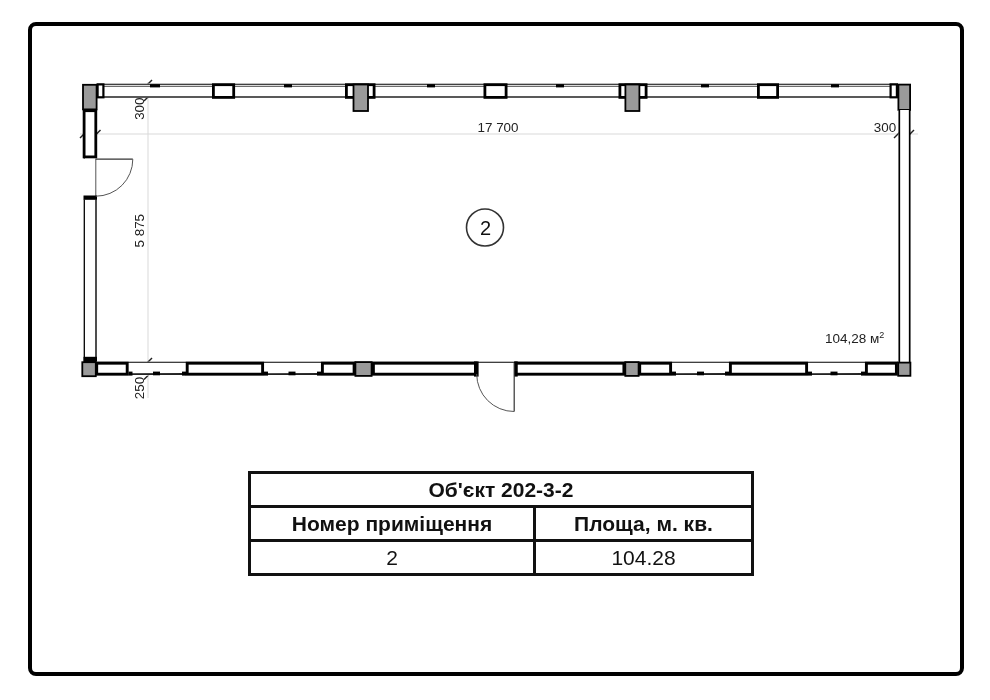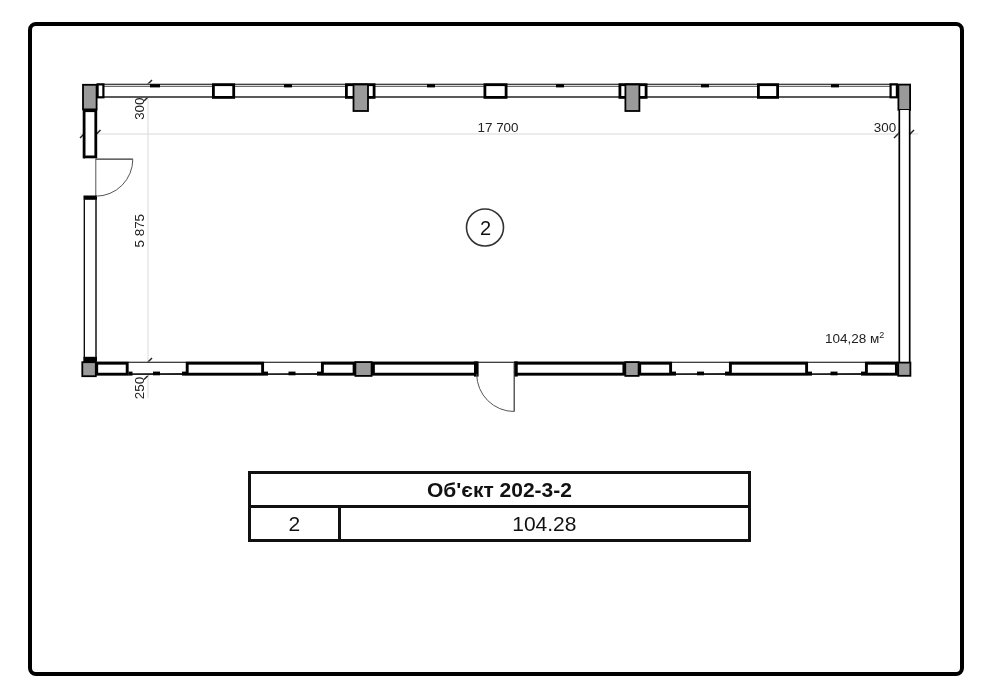--- a/index.html
+++ b/index.html
@@ -172,19 +172,23 @@
   <text x="825" y="343" font-size="13.5" fill="#222">104,28 м<tspan font-size="9" dy="-5">2</tspan></text>
 </svg>
 
 <table class="info">
 
   <tbody>
       <tr>
         <td colspan="2" style="width:497px;height:31px;font-size:21px;font-weight:bold;">Об'єкт 202-3-2</td>
       </tr>
 
+  <tr>
+    <td style="width:282px;height:31px;font-size:21px;font-weight:bold;">Номер приміщення</td>
+    <td style="width:215px;height:31px;font-size:21px;font-weight:bold;">Площа, м. кв.</td>
+  </tr>
 
   <tr>
     <td style="height:31px;font-size:21px;">2</td>
     <td style="height:31px;font-size:21px;margin-left:32px;">104.28</td>
   </tr>
 </tbody>
   </table>
 
 </body></html>

